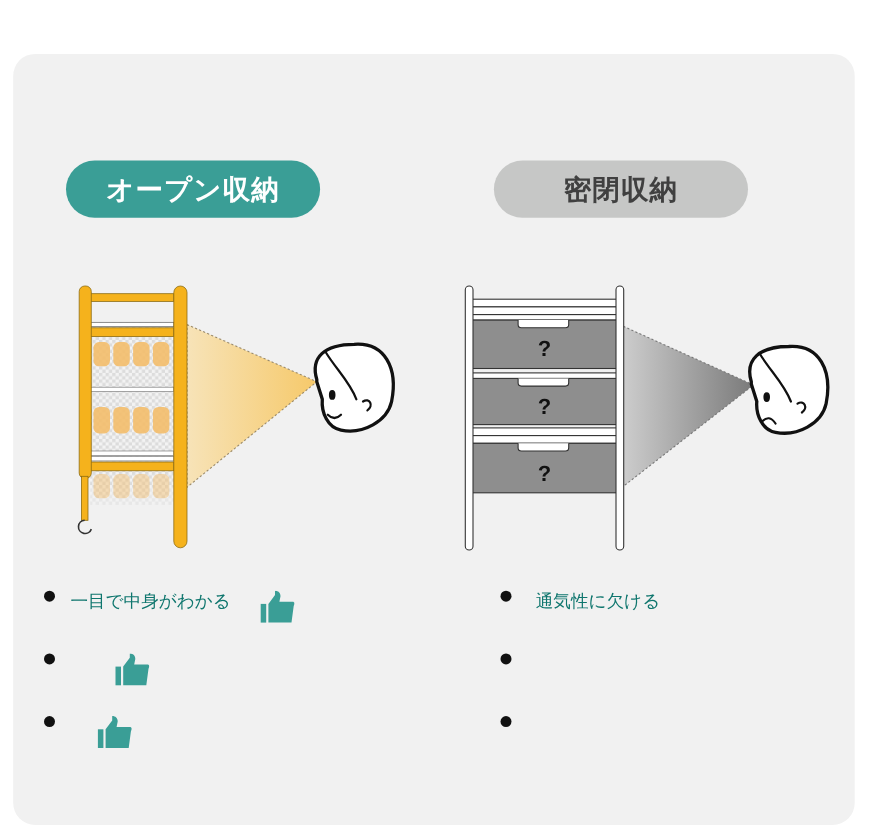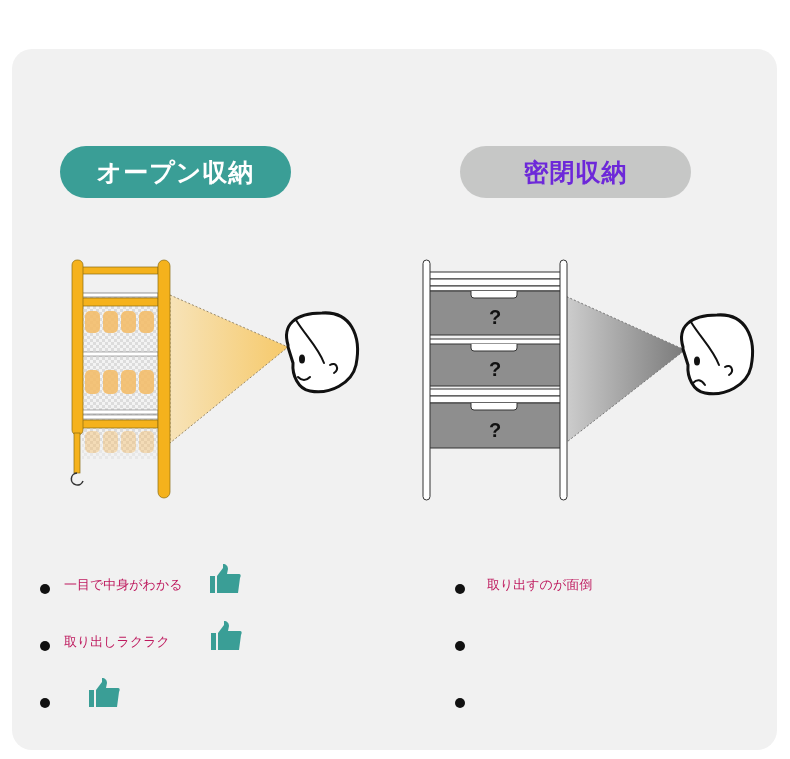--- a/index.html
+++ b/index.html
@@ -4,25 +4,25 @@
 <style>
   html, body { margin:0; padding:0; background:#ffffff; }
   body { width:790px; height:759px; position:relative; overflow:hidden;
          font-family:"DejaVu Sans","Liberation Sans",sans-serif; }
   .card { position:absolute; left:12px; top:49px; width:765px; height:701px;
           background:#f1f1f1; border-radius:20px; }
   .pill { position:absolute; height:52px; border-radius:26px; display:flex;
           align-items:center; justify-content:center; font-size:25px; font-weight:bold;
           letter-spacing:1px; }
   .pill-open { left:60px; top:146px; width:231px; background:#3a9e96; color:#ffffff; }
-  .pill-closed { left:460px; top:146px; width:231px; background:#c6c7c6; color:#6d28d9; }
+  .pill-closed { left:449px; top:146px; width:231px; background:#c6c7c6; color:#404040; }
   .illus { position:absolute; }
   .list { position:absolute; margin:0; padding:0; list-style:none; }
-  .list li { position:relative; height:57px; display:flex; align-items:flex-end;
-             font-size:13px; color:#be185d; }
+  .list li { position:relative; height:57px; display:flex; align-items:flex-start;
+             font-size:16px; color:#0f766e; }
   .bullet { width:10px; height:10px; border-radius:50%; background:#111; margin-right:14px; flex:none; }
   .list-closed .bullet { margin-right:22px; }
   .thumb { display:inline-block; margin-left:26px; width:32px; height:30px; }
 </style>
 </head>
 <body>
 
 <div class="card"></div>
 
 <div class="pill pill-open">オープン収納</div>
@@ -130,39 +130,38 @@
   <li>
     <span class="bullet"></span>
     <span>一目で中身がわかる</span>
     <svg class="thumb" viewBox="0 0 32 30" style="margin-left:26px">
       <rect x="1" y="12" width="5" height="17" fill="#3a9e96"></rect>
       <path d="M8,12 L14,4 L14,0 C17,0 19,2 19,5 L18,10 L30,10 C32,10 32,12 31,14 L29,29 L8,29 Z" fill="#3a9e96"></path>
     </svg>
   </li>
   <li>
     <span class="bullet"></span>
-    <span>取り出しラクラク</span>
     <svg class="thumb" viewBox="0 0 32 30" style="margin-left:40px">
       <rect x="1" y="12" width="5" height="17" fill="#3a9e96"></rect>
       <path d="M8,12 L14,4 L14,0 C17,0 19,2 19,5 L18,10 L30,10 C32,10 32,12 31,14 L29,29 L8,29 Z" fill="#3a9e96"></path>
     </svg>
   </li>
   <li>
     <span class="bullet"></span>
     <svg class="thumb" viewBox="0 0 32 30" style="margin-left:24px">
       <rect x="1" y="12" width="5" height="17" fill="#3a9e96"></rect>
       <path d="M8,12 L14,4 L14,0 C17,0 19,2 19,5 L18,10 L30,10 C32,10 32,12 31,14 L29,29 L8,29 Z" fill="#3a9e96"></path>
     </svg>
   </li>
 </ul>
 
 <ul class="list list-closed" style="left:455px;top:537px">
   <li>
     <span class="bullet"></span>
-    <span>取り出すのが面倒</span>
+    <span>通気性に欠ける</span>
   </li>
   <li>
     <span class="bullet"></span>
   </li>
   <li>
     <span class="bullet"></span>
   </li>
 </ul>
 
 </body></html>

